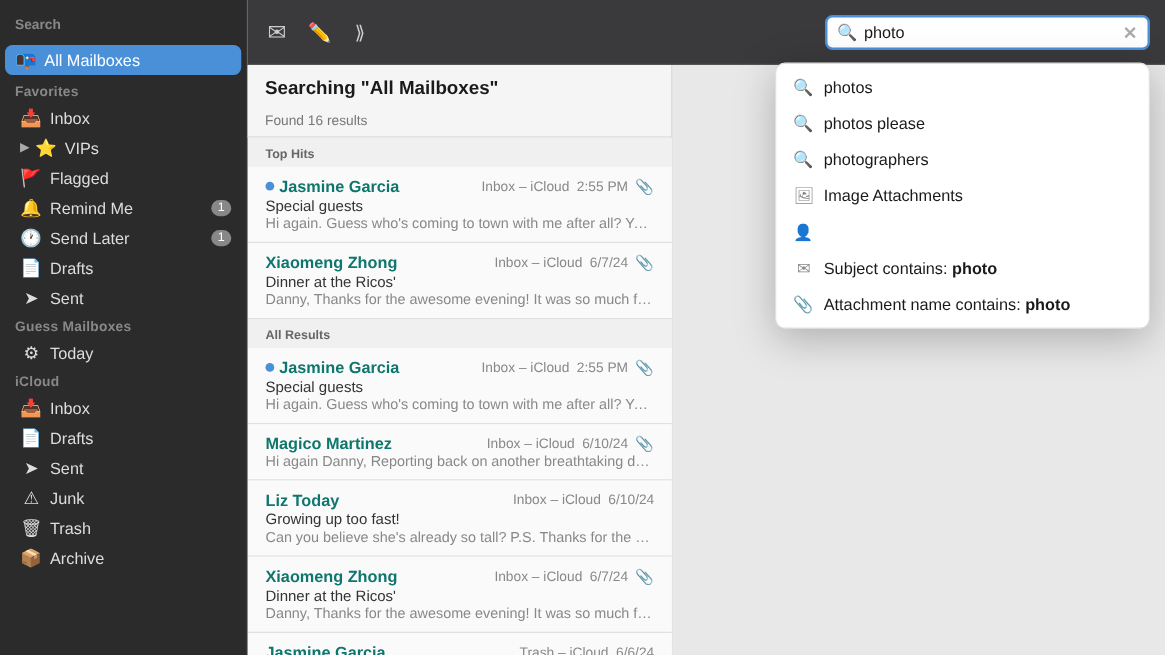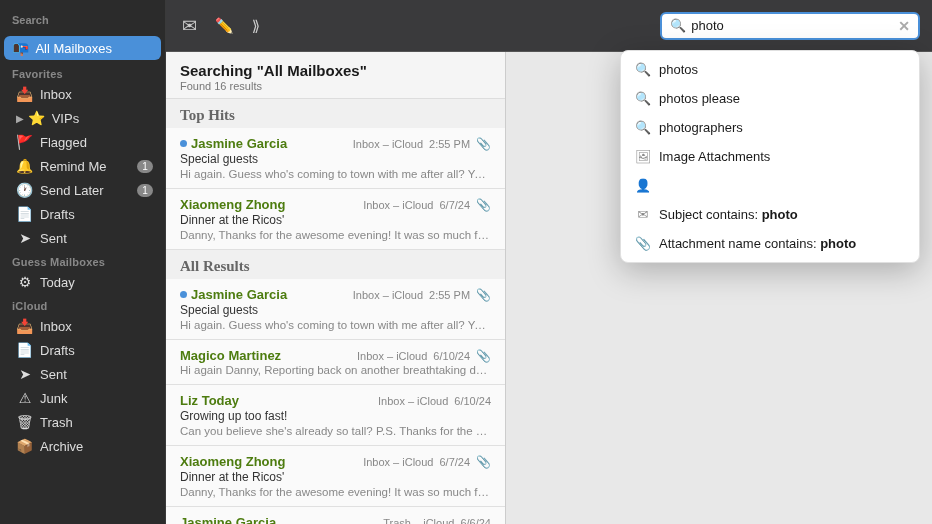--- a/index.html
+++ b/index.html
@@ -8,21 +8,21 @@
       background: #1e1e1e;
       width: 932px;
       height: 524px;
       display: flex;
       overflow: hidden;
       font-size: 13px;
     }
 
     
     .sidebar {
-      width: 166px;
+      width: 198px;
       background: #2b2b2b;
       display: flex;
       flex-direction: column;
       padding: 8px 0;
       flex-shrink: 0;
       border-right: 1px solid #3a3a3a;
       height: 524px;
       overflow-y: auto;
     }
     .sidebar-section-label {
@@ -95,29 +95,28 @@
       border-bottom: 1px solid #ddd;
     }
     .main-header .title {
       font-size: 15px;
       font-weight: 600;
       color: #1a1a1a;
     }
     .main-header .subtitle {
       font-size: 11px;
       color: #777;
-      margin-top: 1px;
+      margin-top: 12px;
     }
     .section-divider {
-      font-size: 15px;
+      font-size: 10px;
       font-weight: 600;
       color: #666;
       padding: 8px 14px 4px 14px;
       background: #f0f0f0;
-      font-family: Liberation Serif, serif;
     }
     .email-list {
       flex: 1;
       overflow-y: auto;
       background: #f0f0f0;
     }
     .email-item {
       padding: 8px 14px 8px 14px;
       border-bottom: 1px solid #e0e0e0;
       background: #fafafa;
@@ -126,21 +125,21 @@
     }
     .email-item-header {
       display: flex;
       justify-content: space-between;
       align-items: center;
       margin-bottom: 1px;
     }
     .email-sender {
       font-size: 13px;
       font-weight: 600;
-      color: #4d7c0f;
+      color: #0f766e;
       display: flex;
       align-items: center;
       gap: 4px;
     }
     .email-sender .dot {
       width: 7px;
       height: 7px;
       border-radius: 50%;
       background: #4a90d9;
       flex-shrink: 0;

